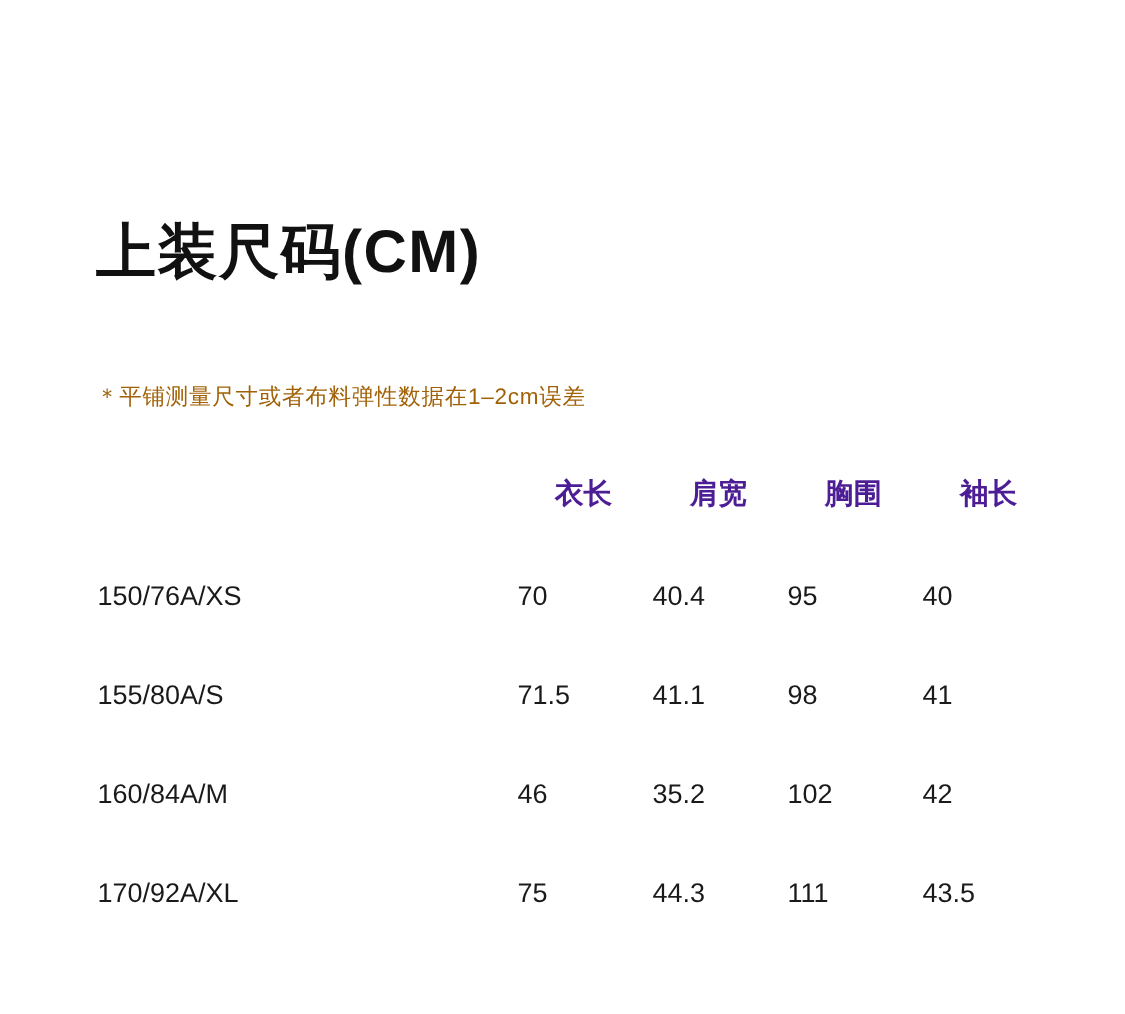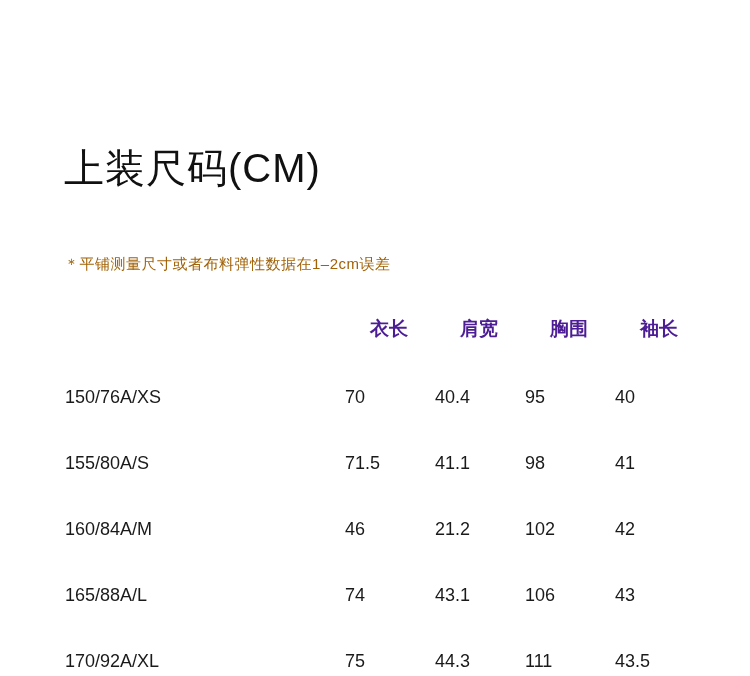--- a/index.html
+++ b/index.html
@@ -19,21 +19,21 @@
     width: 750px;
     height: 676px;
     box-sizing: border-box;
     position: relative;
   }
   .title {
     position: absolute;
     left: 64px;
     top: 144px;
     font-size: 40px;
-    font-weight: normal;
+    font-weight: bold;
     letter-spacing: 1px;
     color: #111111;
     line-height: 1.2;
     white-space: nowrap;
   }
   .note {
     position: absolute;
     left: 64px;
     top: 255px;
     font-size: 15px;
@@ -115,30 +115,23 @@
       <tr>
         <td class="row-label">155/80A/S</td>
         <td>71.5</td>
         <td>41.1</td>
         <td>98</td>
         <td>41</td>
       </tr>
       <tr>
         <td class="row-label">160/84A/M</td>
         <td>46</td>
-        <td>21.2</td>
+        <td>35.2</td>
         <td>102</td>
         <td>42</td>
-      </tr>
-      <tr>
-        <td class="row-label">165/88A/L</td>
-        <td>74</td>
-        <td>43.1</td>
-        <td>106</td>
-        <td>43</td>
       </tr>
       <tr>
         <td class="row-label">170/92A/XL</td>
         <td>75</td>
         <td>44.3</td>
         <td>111</td>
         <td>43.5</td>
       </tr>
     </tbody>
   </table>

